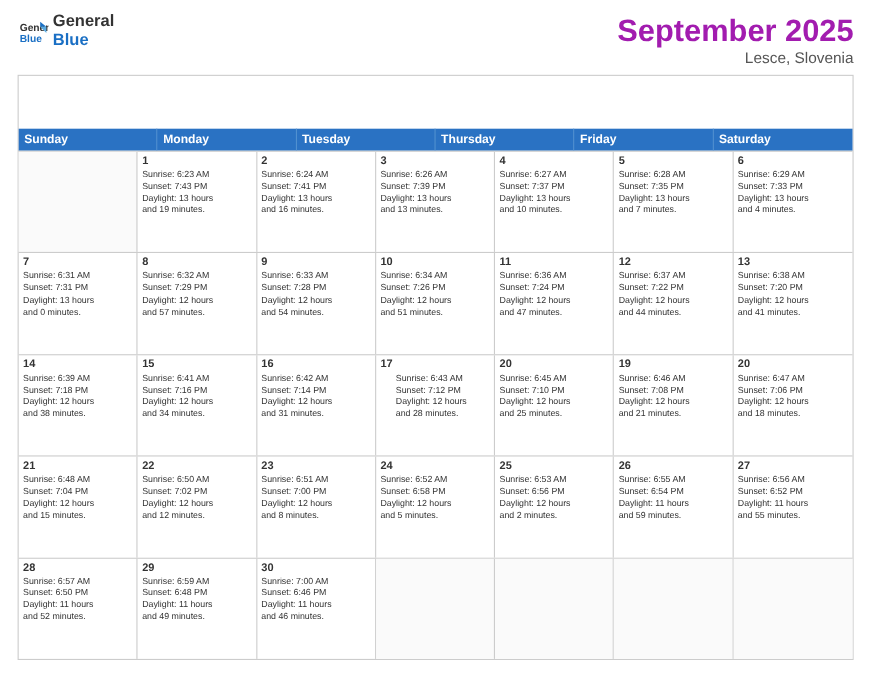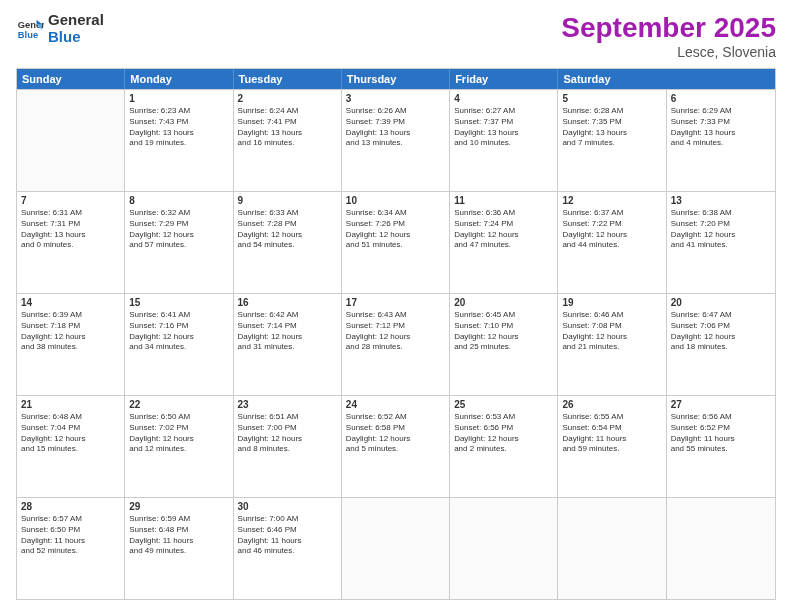--- a/index.html
+++ b/index.html
@@ -54,22 +54,23 @@
       color: #555;
     }
     .calendar {
       flex: 1;
       display: flex;
       flex-direction: column;
       border: 1px solid #ccc;
     }
     .cal-header-row {
       display: grid;
-      grid-template-columns: repeat(7, 1fr);
+      grid-template-columns: repeat(6, 1fr);
       background: #2a72c3;
+      margin-top: 48px;
     }
     .cal-header-cell {
       color: #fff;
       font-size: 11px;
       font-weight: bold;
       padding: 4px 5px;
       text-align: left;
       border-right: 1px solid #5090d0;
     }
     .cal-header-cell:last-child { border-right: none; }
@@ -254,21 +255,21 @@
           </div>
           <div class="cal-cell">
             <span class="day-num">16</span>
             <div class="cell-info" style="white-space: pre-line;">Sunrise: 6:42 AM
 Sunset: 7:14 PM
 Daylight: 12 hours
 and 31 minutes.</div>
           </div>
           <div class="cal-cell">
             <span class="day-num">17</span>
-            <div class="cell-info" style="white-space: pre-line;">Sunrise: 6:43 AM
+            <div class="cell-info" style="white-space: pre-line; margin-left: 14px;">Sunrise: 6:43 AM
 Sunset: 7:12 PM
 Daylight: 12 hours
 and 28 minutes.</div>
           </div>
           <div class="cal-cell">
             <span class="day-num">20</span>
             <div class="cell-info" style="white-space: pre-line;">Sunrise: 6:45 AM
 Sunset: 7:10 PM
 Daylight: 12 hours
 and 25 minutes.</div>

